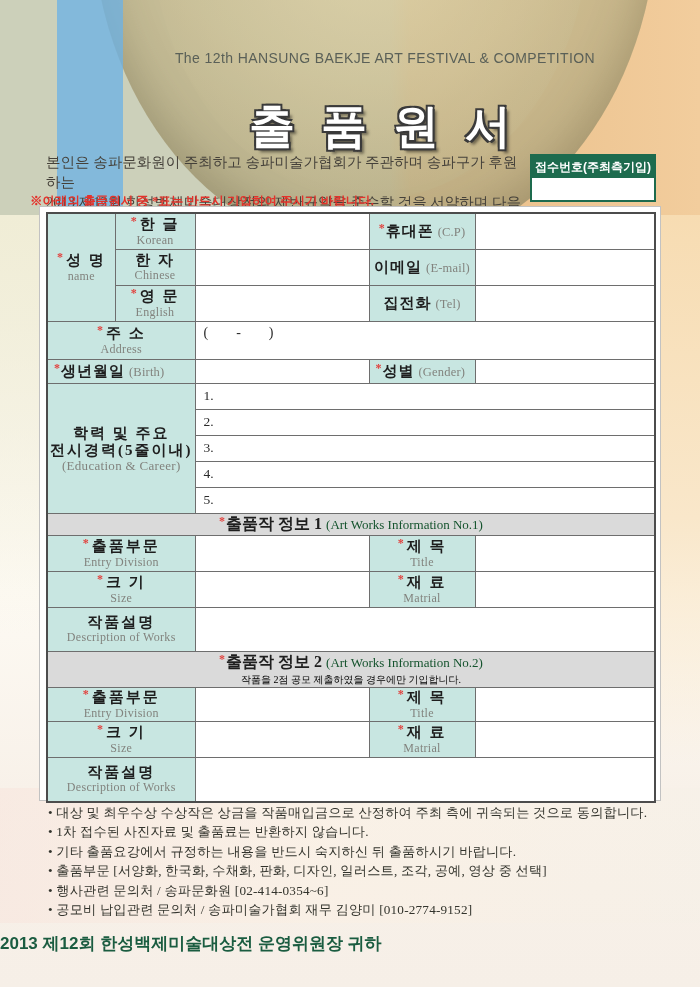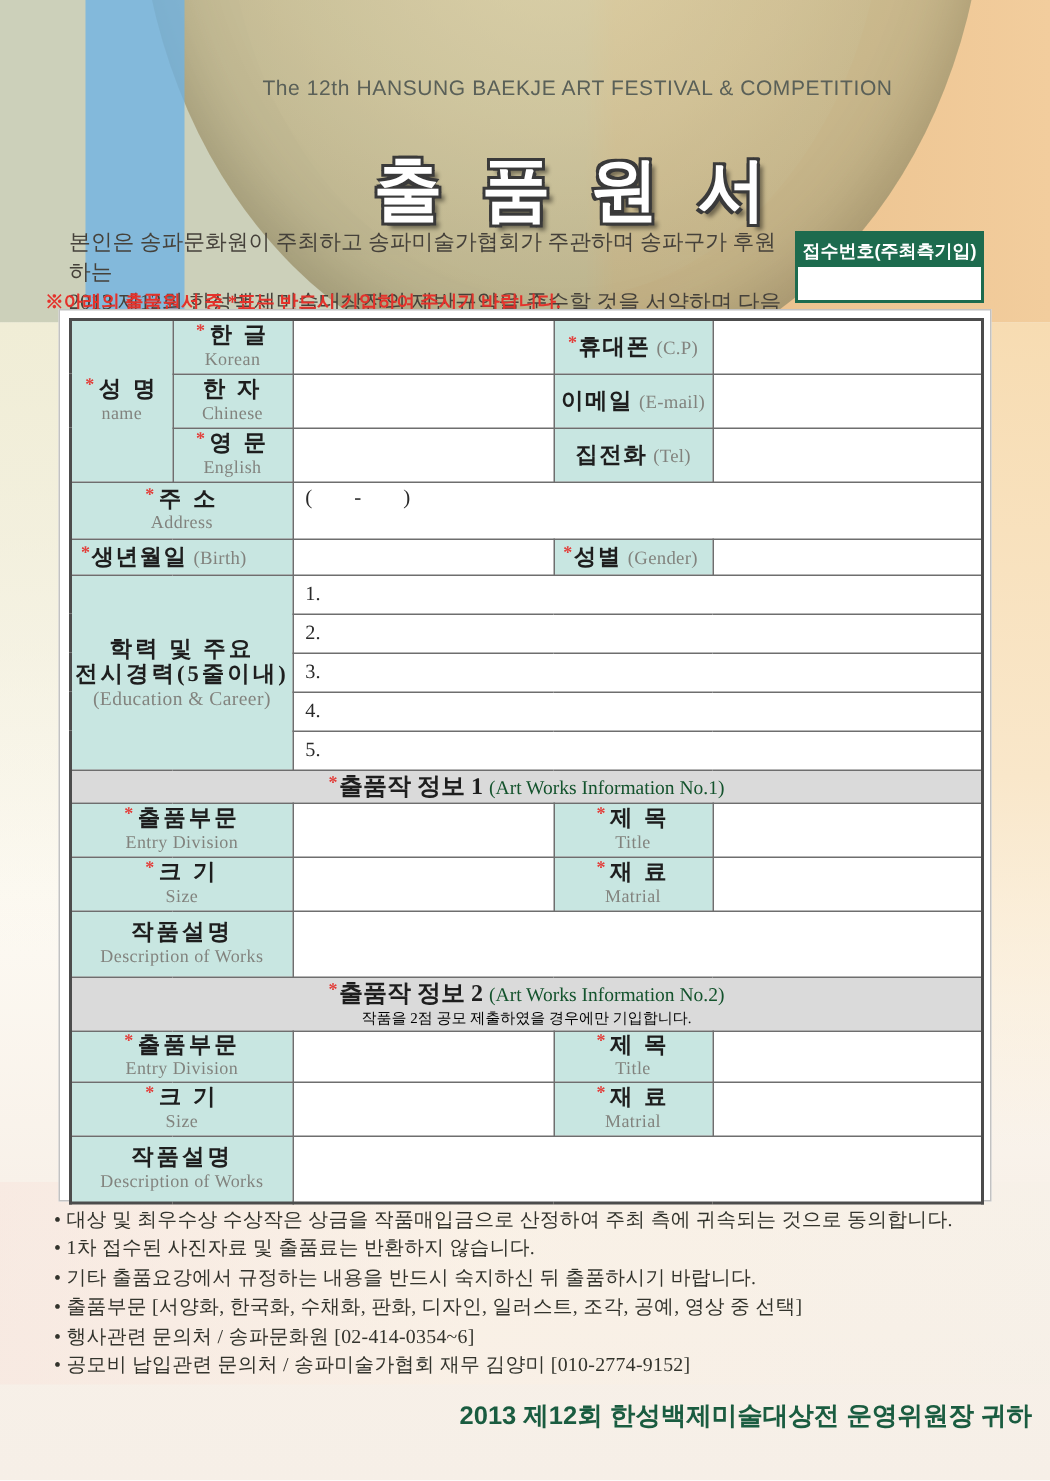--- a/index.html
+++ b/index.html
@@ -56,24 +56,24 @@
   tr.h36 { height:36px; } tr.h38 { height:38px; } tr.h24 { height:24px; }
   tr.h26 { height:26px; } tr.h20 { height:20px; } tr.h34 { height:34px; }
   tr.h44 { height:44px; } tr.h45 { height:45px; }
   td.paren { vertical-align:top; text-align:left; font-size:14px; padding:3px 0 0 8px; white-space:pre; color:#2a2a2a; }
   td.edu-line { text-align:left; font-size:13.5px; padding-left:8px; color:#2a2a2a; }
   td.sect { background:#dadada; text-align:center; }
   .sect-ko { font-size:16px; font-weight:bold; color:#1e1e1e; }
   .sect-en { font-size:13px; color:#14532d; }
   .sect-note { font-size:10px; color:#000000; line-height:14px; }
   
-  .notes { position:absolute; left:36px; top:803px; width:615px; list-style:none;font-family:Liberation Serif, serif; }
+  .notes { position:absolute; left:48px; top:803px; width:615px; list-style:none;font-family:Liberation Serif, serif; }
   .notes li { font-size:13.2px; color:#32332c; line-height:19.4px; letter-spacing:.2px; }
   .notes li::before { content:"\2022  "; color:#32332c; }
-  .footer { position:absolute; left:0; right:12px; top:932px; text-align:right;
+  .footer { position:absolute; left:0; right:12px; top:932px; text-align:left;
     font-family:"Liberation Sans","DejaVu Sans",sans-serif; font-size:17px; font-weight:bold; color:#1a5c40; }
 </style>
 </head>
 <body>
 
 <div class="page">
 
   <div class="bg-top">
     <div class="bg-circle"></div>
     <div class="bg-circle-inner"></div>

